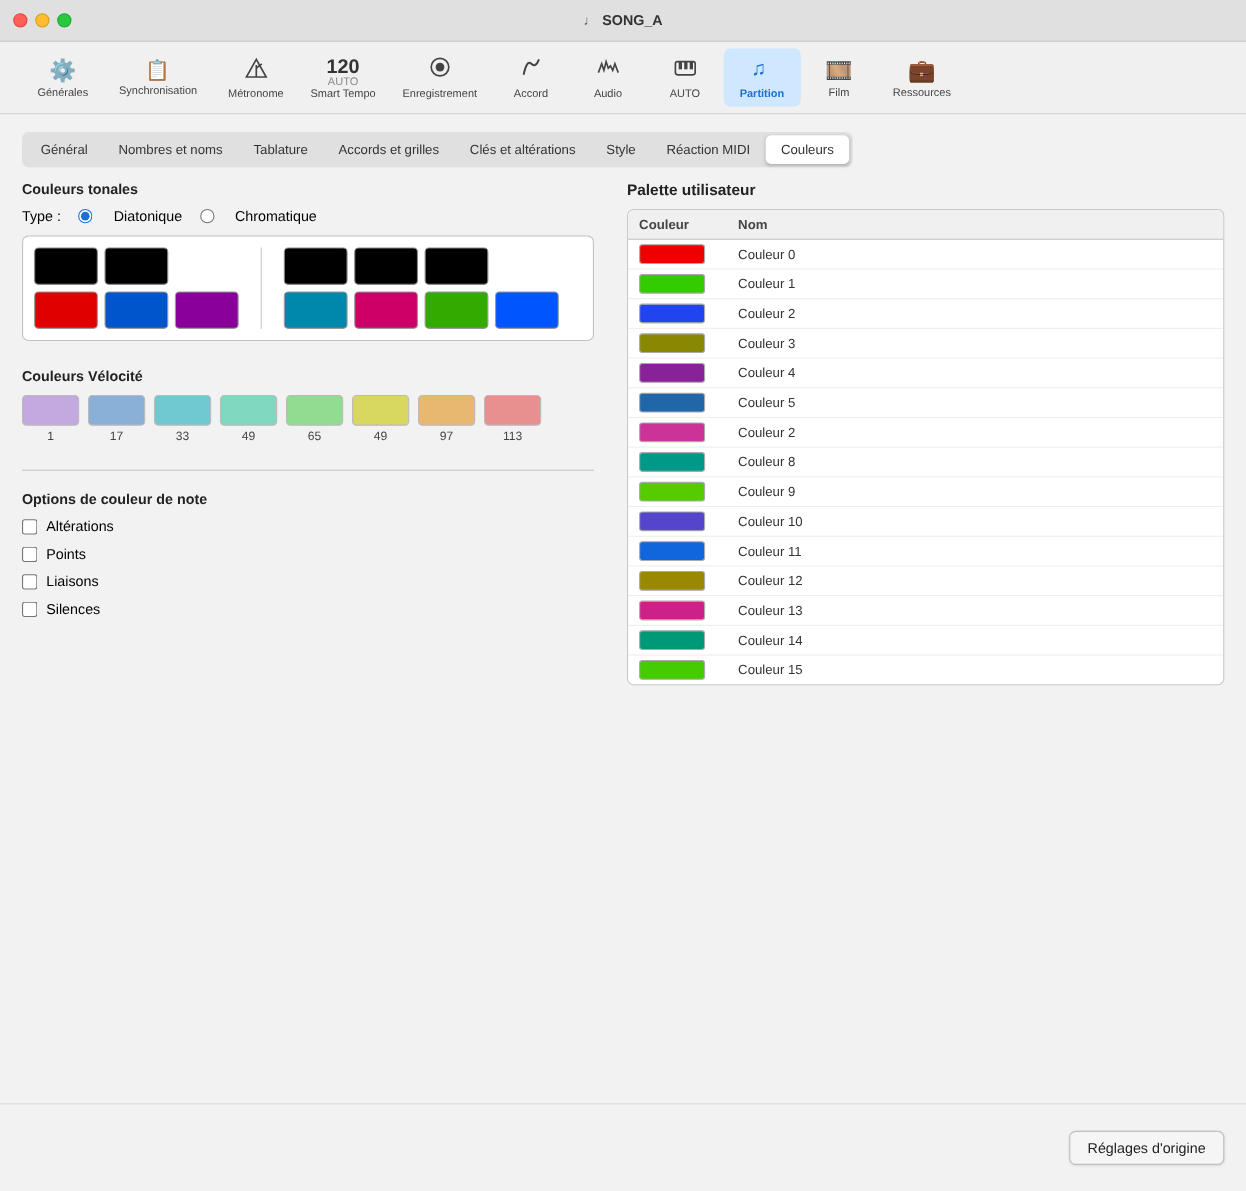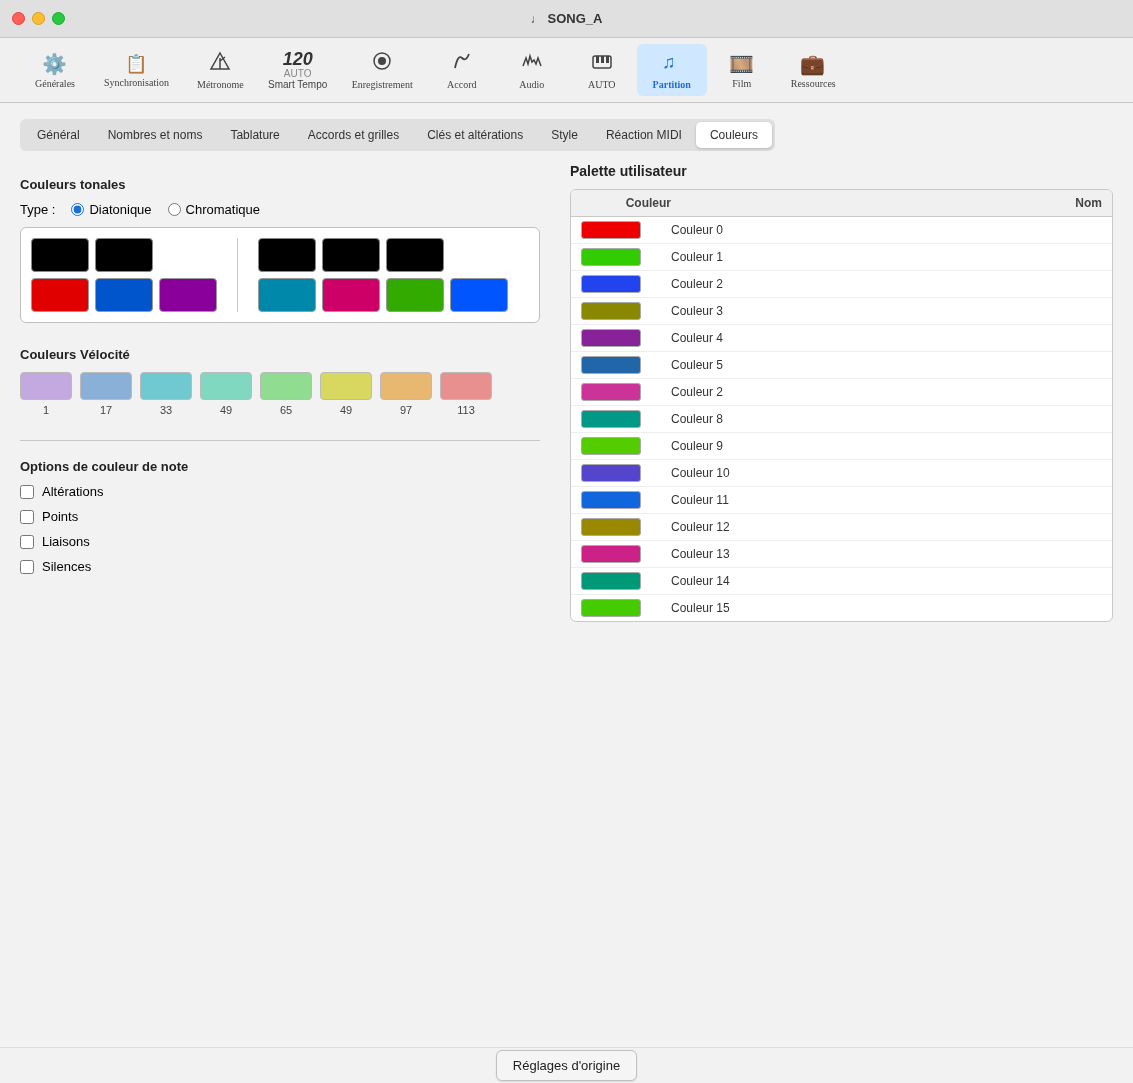--- a/index.html
+++ b/index.html
@@ -70,31 +70,30 @@
       font-size: 20px;
       margin-bottom: 2px;
       color: #444;
     }
     .toolbar-item.active .toolbar-icon { color: #1a6fd4; }
     .toolbar-label {
       font-size: 10px;
       color: #444;
       text-align: center;
       white-space: nowrap;
-      font-family: Liberation Serif, serif;
     }
     .toolbar-item.active .toolbar-label { color: #1a6fd4; font-weight: 600; }
     .tempo-item {
       display: flex;
       flex-direction: column;
       align-items: center;
       padding: 6px 14px;
       min-width: 80px;
     }
-    .tempo-value { font-size: 18px; font-weight: 600; color: #333; line-height: 1; font-style: italic; }
+    .tempo-value { font-size: 18px; font-weight: 600; color: #333; line-height: 1; }
     .tempo-auto { font-size: 10px; color: #888; }
     .tempo-label { font-size: 10px; color: #444; }
     
     .main-content {
       background: #f2f2f2;
       flex: 1;
       padding: 16px 20px;
     }
     
     .tabs {
@@ -117,39 +116,39 @@
     .tab.active {
       background: white;
       box-shadow: 0 1px 3px rgba(0,0,0,0.2);
       font-weight: 500;
     }
     
     .content-area {
       display: flex;
       gap: 30px;
     }
-    .left-panel { flex: 0 0 520px; margin-top: 14px; }
+    .left-panel { flex: 0 0 520px; }
     .right-panel { flex: 1; }
     
     .section { margin-bottom: 24px; }
     .section-title {
       font-size: 13px;
       font-weight: 700;
       color: #222;
       margin-bottom: 10px;
     }
     
     .radio-group {
       display: flex;
       align-items: center;
       gap: 16px;
       margin-bottom: 10px;
       font-size: 13px;
     }
-    .radio-label { display: flex; gap: 5px; cursor: pointer; }
+    .radio-label { display: flex; gap: 19px; cursor: pointer; }
     .radio-input { cursor: pointer; accent-color: #1a6fd4; }
     
     .color-swatches-container {
       background: white;
       border: 1px solid #c0c0c0;
       border-radius: 6px;
       padding: 10px;
       display: flex;
       gap: 20px;
     }
@@ -217,21 +216,20 @@
     .palette-header {
       display: flex;
       background: #f0f0f0;
       border-bottom: 1px solid #c8c8c8;
       padding: 6px 10px;
     }
     .palette-header-cell {
       font-size: 12px;
       font-weight: 600;
       color: #444;
-      text-align: right;
     }
     .palette-header-cell:first-child { width: 90px; }
     .palette-header-cell:last-child { flex: 1; }
     .palette-row {
       display: flex;
       align-items: center;
       padding: 4px 10px;
       border-bottom: 1px solid #eee;
       cursor: pointer;
     }
@@ -239,22 +237,22 @@
     .palette-color-cell { width: 90px; }
     .palette-swatch {
       width: 60px; height: 18px;
       border-radius: 3px;
       border: 1px solid #aaa;
     }
     .palette-name-cell { flex: 1; font-size: 12px; color: #333; }
     
     .footer {
       display: flex;
-      justify-content: center;
-      padding: 2px 20px;
+      justify-content: flex-end;
+      padding: 24px 20px;
       background: #f2f2f2;
       border-top: 1px solid #ddd;
     }
     .btn-default {
       background: #f5f5f5;
       border: 1px solid #c0c0c0;
       border-radius: 6px;
       padding: 7px 16px;
       font-size: 13px;
       cursor: pointer;

